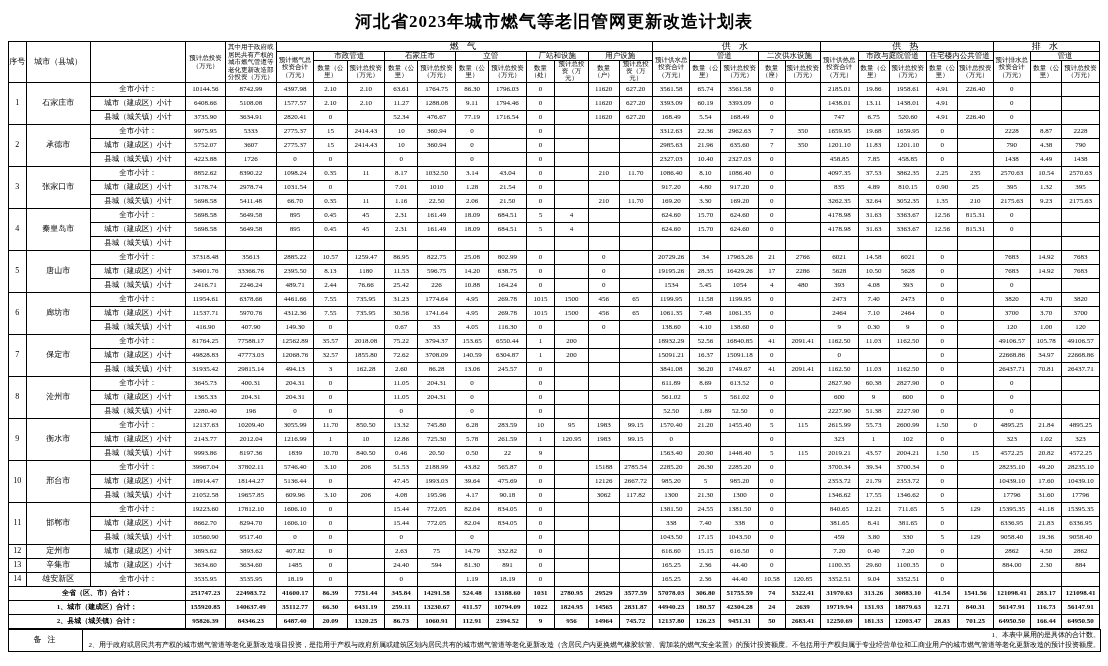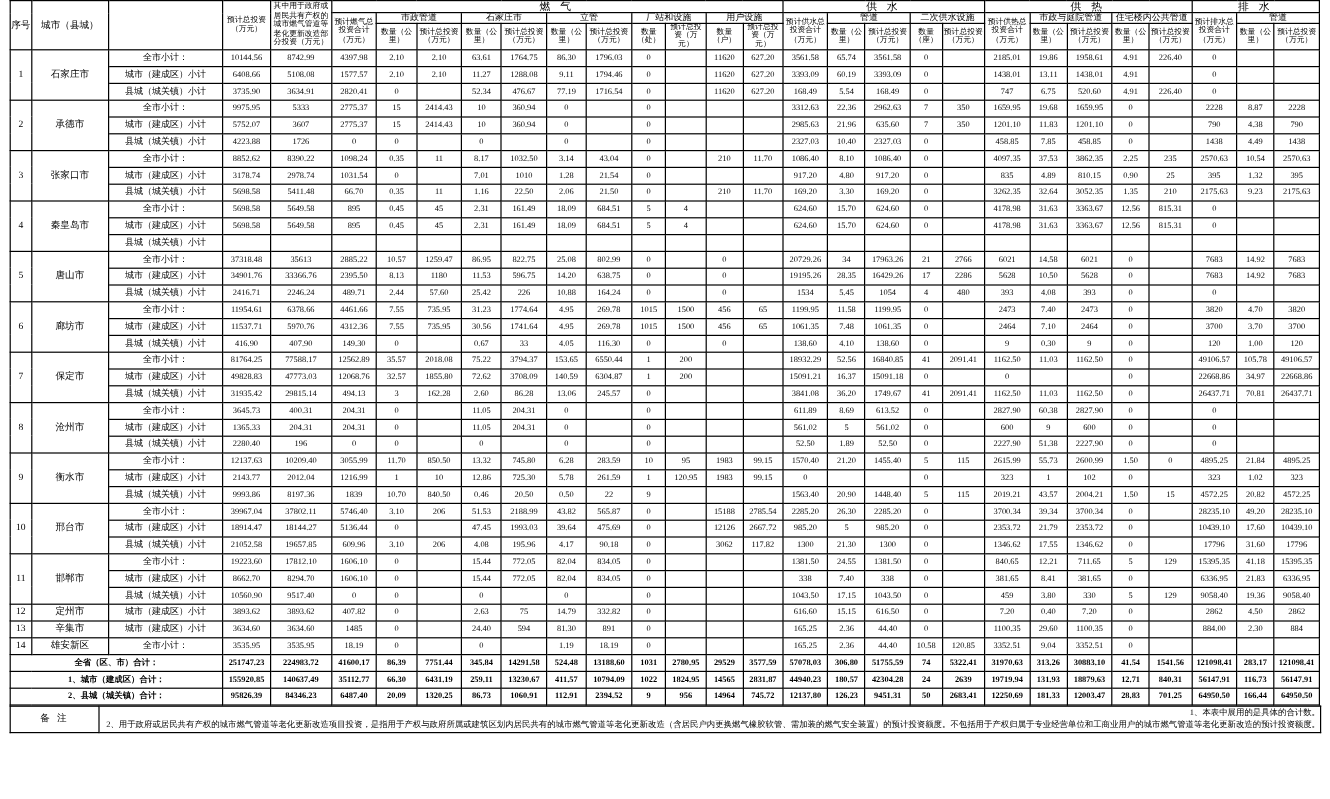--- a/index.html
+++ b/index.html
@@ -48,20 +48,21 @@
     text-align:right;
     padding-left:2px;
   }
   .note-cell{text-align:left;vertical-align:top;padding:2px 3px;}
   .note-label{font-size:8px;letter-spacing:2px;margin-left:48px;}
 </style>
 </head>
 <body>
 
 <div class="page">
+  <div class="title">河北省2023年城市燃气等老旧管网更新改造计划表</div>
 
   <table class="main">
     <colgroup>
       <col style="width:16px">
       <col style="width:58px">
       <col style="width:86px">
       <col style="width:36px">
       <col style="width:46px">
       <col style="width:34px">
       <col style="width:30px">
@@ -563,21 +564,21 @@
           <td class="num">7683</td>
           <td class="num">14.92</td>
           <td class="num">7683</td>
         </tr>
         <tr>
           <td class="row-label">县城（城关镇）小计</td>
           <td class="num">2416.71</td>
           <td class="num">2246.24</td>
           <td class="num">489.71</td>
           <td class="num">2.44</td>
-          <td class="num">57.60</td>
+          <td class="num">76.66</td>
           <td class="num">25.42</td>
           <td class="num">226</td>
           <td class="num">10.88</td>
           <td class="num">164.24</td>
           <td class="num">0</td>
           <td class="num"></td>
           <td class="num">0</td>
           <td class="num"></td>
           <td class="num">1534</td>
           <td class="num">5.45</td>

